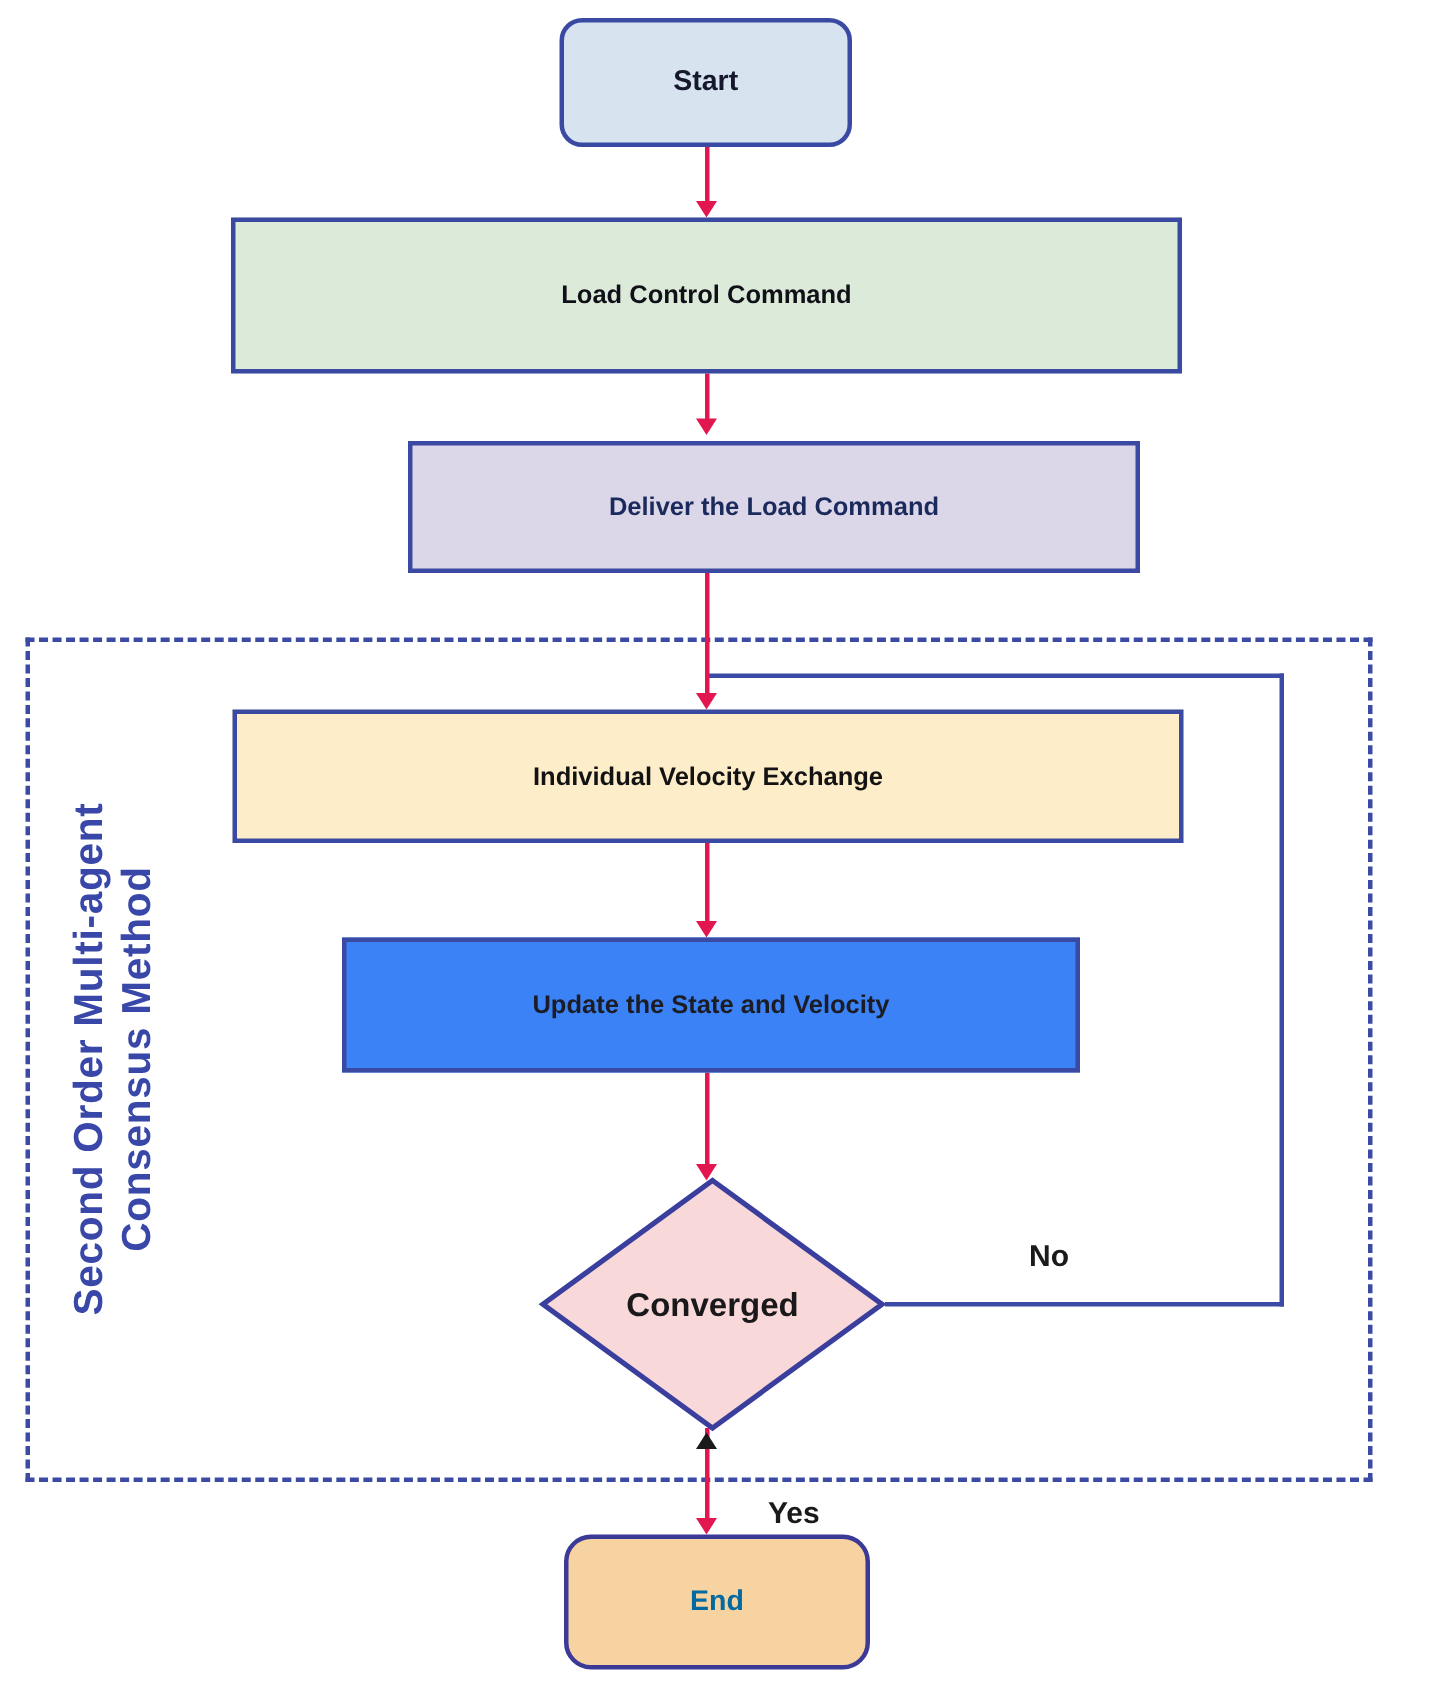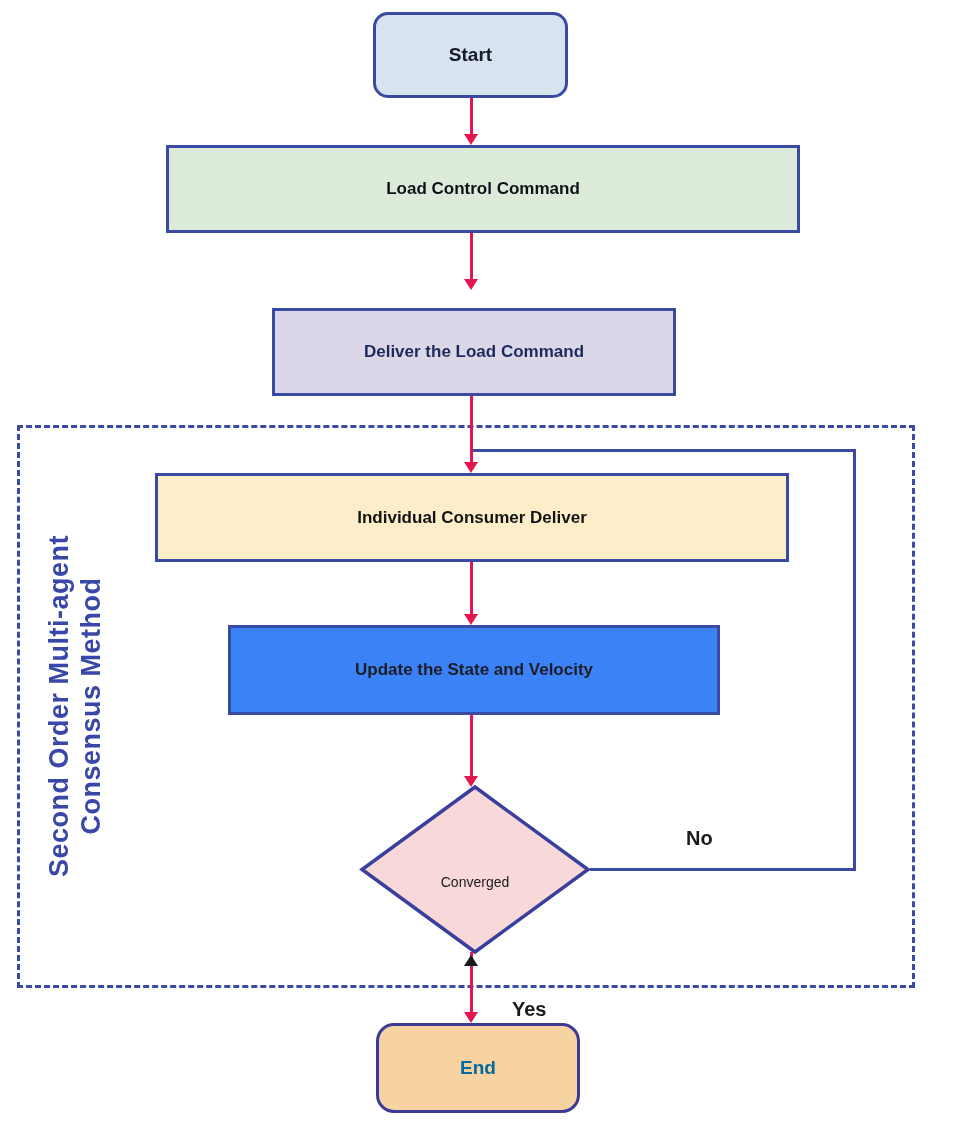--- a/index.html
+++ b/index.html
@@ -18,22 +18,22 @@
     display: flex;
     align-items: center;
     justify-content: center;
     font-weight: bold;
     font-size: 17px;
     color: #141420;
     text-align: center;
   }
   .rounded { border-radius: 15px; }
   .node-start  { left: 373px; top: 12px;   width: 195px; height: 86px; font-size: 19px; }
-  .node-load   { left: 166px; top: 145px;  width: 634px; height: 88px; }
-  .node-deliver{ left: 272px; top: 308px;  width: 404px; height: 88px; }
+  .node-load   { left: 154px; top: 145px;  width: 634px; height: 104px; }
+  .node-deliver{ left: 272px; top: 294px;  width: 488px; height: 88px; }
   .node-indiv  { left: 155px; top: 473px;  width: 634px; height: 89px; }
   .node-update { left: 228px; top: 625px;  width: 492px; height: 90px; }
   .node-end    { left: 376px; top: 1023px; width: 204px; height: 90px; font-size: 19px; border-radius: 18px; }
 
   .region {
     position: absolute;
     left: 17px; top: 425px;
     width: 898px; height: 563px;
     box-sizing: border-box;
     border: 3px dashed #3b4aa5;
@@ -75,23 +75,23 @@
     font-weight: bold;
     font-size: 20px;
     color: #1a1a1a;
   }
   .label-no  { left: 686px; top: 827px; }
   .label-yes { left: 512px; top: 950px; margin-top: 48px; }
 
   .diamond-wrap { position: absolute; left: 358px; top: 783px; width: 234px; height: 173px; }
   .diamond-wrap svg { display: block; }
   .diamond-label {
-    position: absolute; left: 0; top: 12px; width: 234px; height: 173px;
+    position: absolute; left: 0; top: 0; width: 234px; height: 173px;
     display: flex; align-items: center; justify-content: center;
-    font-weight: normal; font-size: 14px;
+    font-weight: bold; font-size: 22px;
   }
 </style>
 </head>
 <body>
 
 <div class="canvas">
 
   <div class="region" style="border-color: rgb(59, 74, 165);"></div>
 
   <div class="side-label" style="color: rgb(56, 71, 168);">
@@ -124,21 +124,21 @@
 
   <div class="edge-label label-no">No</div>
   <div class="edge-label label-yes">Yes</div>
 
   <div class="node node-start rounded" style="background-color: rgb(215, 227, 239); color: rgb(22, 24, 46); border-color: rgb(58, 74, 163);">Start</div>
 
   <div class="node node-load" style="background-color: rgb(220, 235, 217); color: rgb(16, 16, 24); border-color: rgb(58, 74, 163);">Load Control Command</div>
 
   <div class="node node-deliver" style="background-color: rgb(220, 215, 232); color: rgb(27, 42, 92); border-color: rgb(58, 74, 163);">Deliver the Load Command</div>
 
-  <div class="node node-indiv" style="background-color: rgb(253, 237, 200); color: rgb(19, 19, 19); border-color: rgb(58, 74, 163);">Individual Consumer Deliver</div>
+  <div class="node node-indiv" style="background-color: rgb(253, 237, 200); color: rgb(19, 19, 19); border-color: rgb(58, 74, 163);">Individual Velocity Exchange</div>
 
   <div class="node node-update" style="background-color: #3b82f6; color: rgb(28, 28, 36); border-color: rgb(58, 74, 163);">Update the State and Velocity</div>
 
   <div class="diamond-wrap">
     <svg width="234" height="173" viewBox="0 0 234 173">
       <polygon points="117,4 230,86.5 117,169 4,86.5" stroke-width="3.5" fill="#f8d8d8" stroke="#3a3f9e"></polygon>
     </svg>
     <div class="diamond-label" style="color: rgb(25, 25, 27);">Converged</div>
   </div>
 

